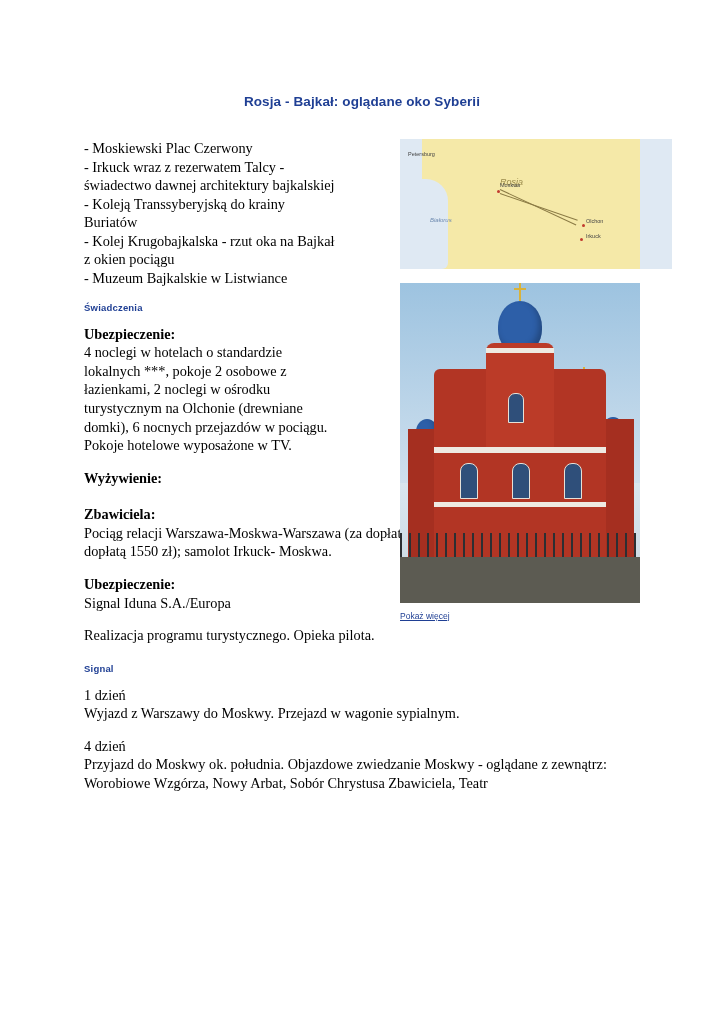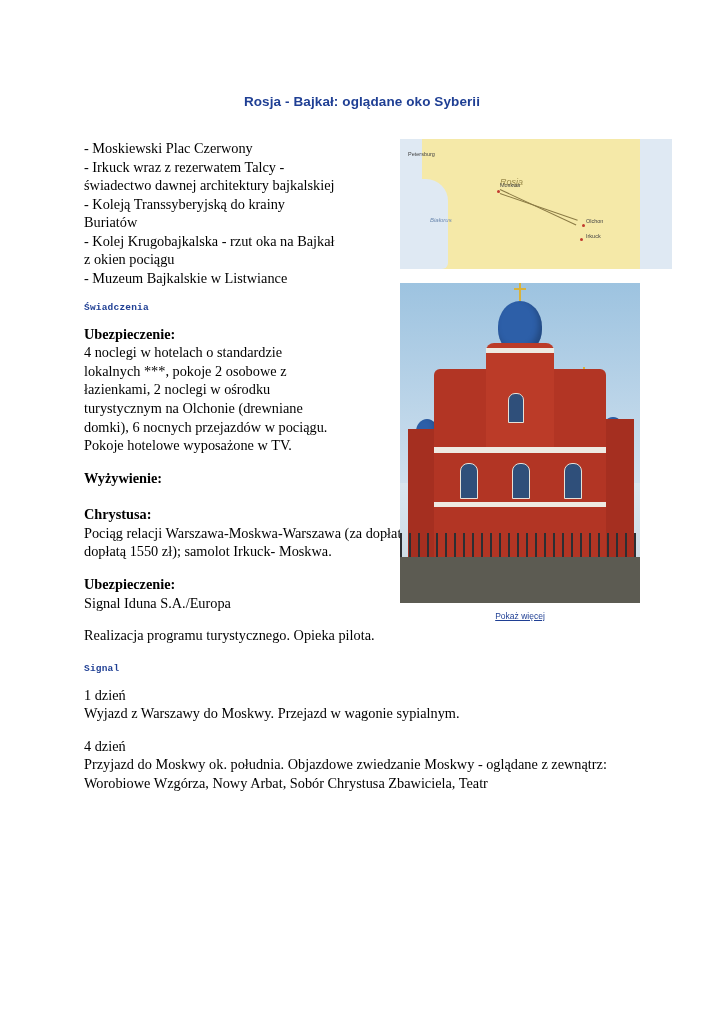--- a/index.html
+++ b/index.html
@@ -50,21 +50,21 @@
   p {
     margin: 0 0 0 0;
     font-size: 14.3px;
     line-height: 1.30;
     color: #000000;
   }
   .block {
     margin-bottom: 14px;
   }
   .section-label {
-    font-family: Liberation Mono, monospace;
+    font-family: Liberation Sans, sans-serif;
     font-size: 9.5px;
     font-weight: bold;
     color: #1f3f94;
     margin-bottom: 12px;
     letter-spacing: 0.2px;
   }
   .bold-head {
     font-weight: bold;
   }
   .full {
@@ -246,21 +246,21 @@
   }
   .window {
     position: absolute;
     background: #2f4f7a;
     border: 1px solid #e6e1d8;
   }
   .show-more {
     font-family: "Liberation Sans", sans-serif;
     font-size: 8.5px;
     color: #1f3f94;
-    text-align: center;
+    text-align: left;
     width: 240px;
     margin-top: 8px;
     text-decoration: underline;
     cursor: pointer;
   }
 </style>
 </head>
 <body>
 
 <div class="page">
@@ -352,21 +352,21 @@
 
         <div class="show-more">Pokaż więcej</div>
 
       </div>
 
     </div>
 
     <div class="full" style="margin-top:18px;">
 
       <div class="block">
-        <p class="bold-head">Chrystusa:</p>
+        <p class="bold-head">Zbawiciela:</p>
         <p>Pociąg relacji Warszawa-Moskwa-Warszawa (za dopłatą 950 zł) oraz Moskwa-Irkuck (za dopłatą 1550 zł); samolot Irkuck- Moskwa.</p>
       </div>
 
       <div class="block">
         <p class="bold-head">Ubezpieczenie:</p>
         <p>Signal Iduna S.A./Europa</p>
       </div>
 
       <p class="block">Realizacja programu turystycznego. Opieka pilota.</p>
 

